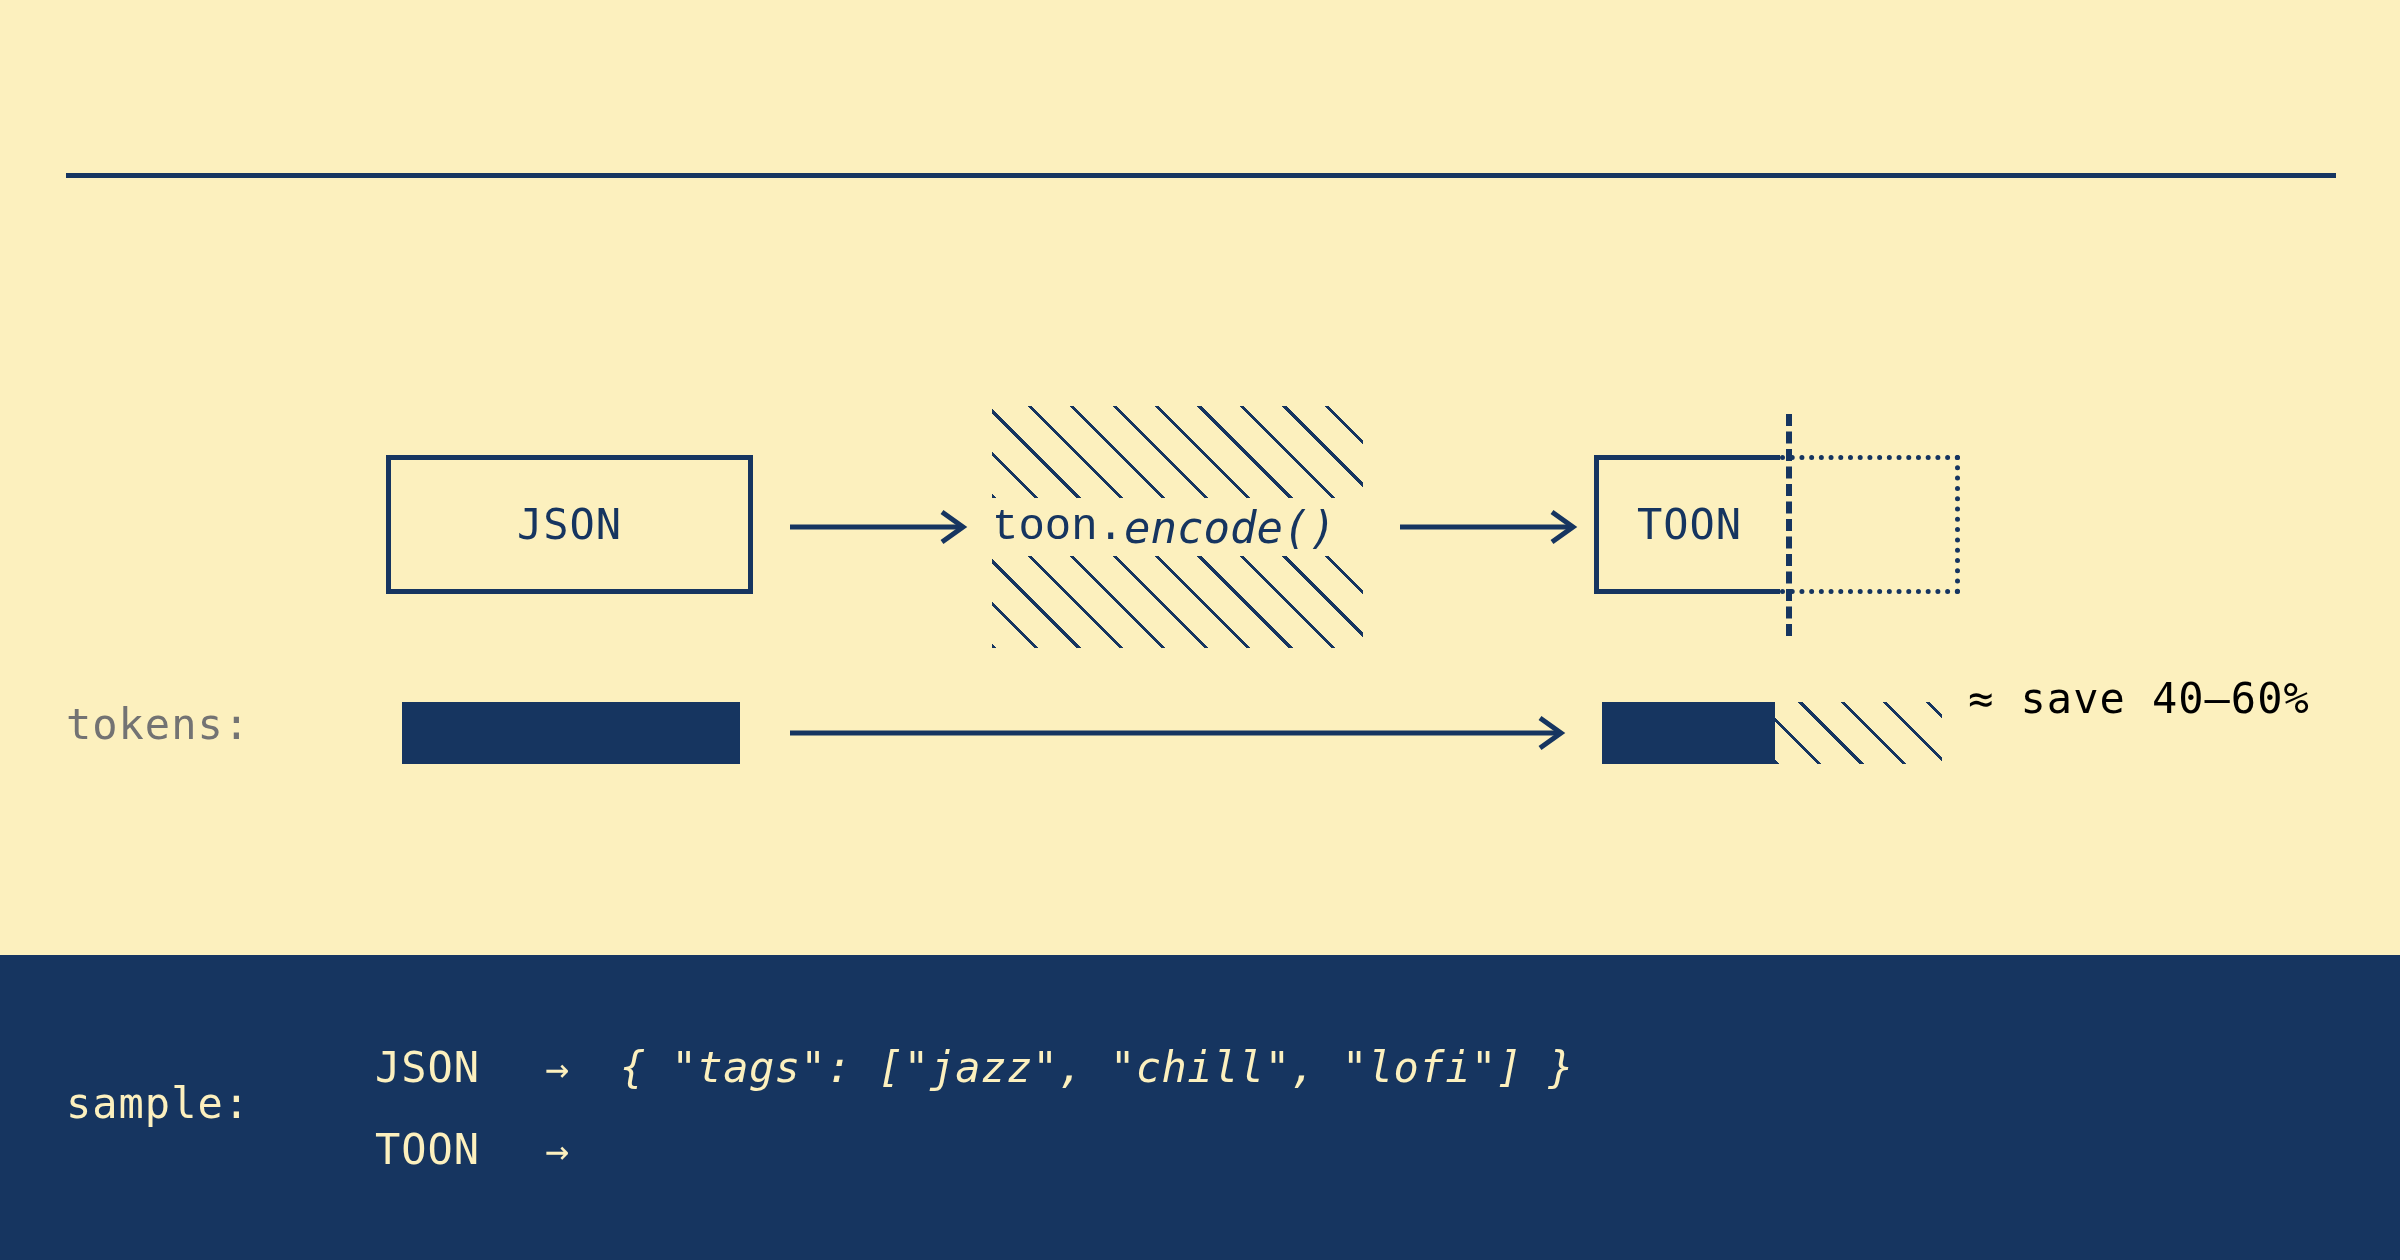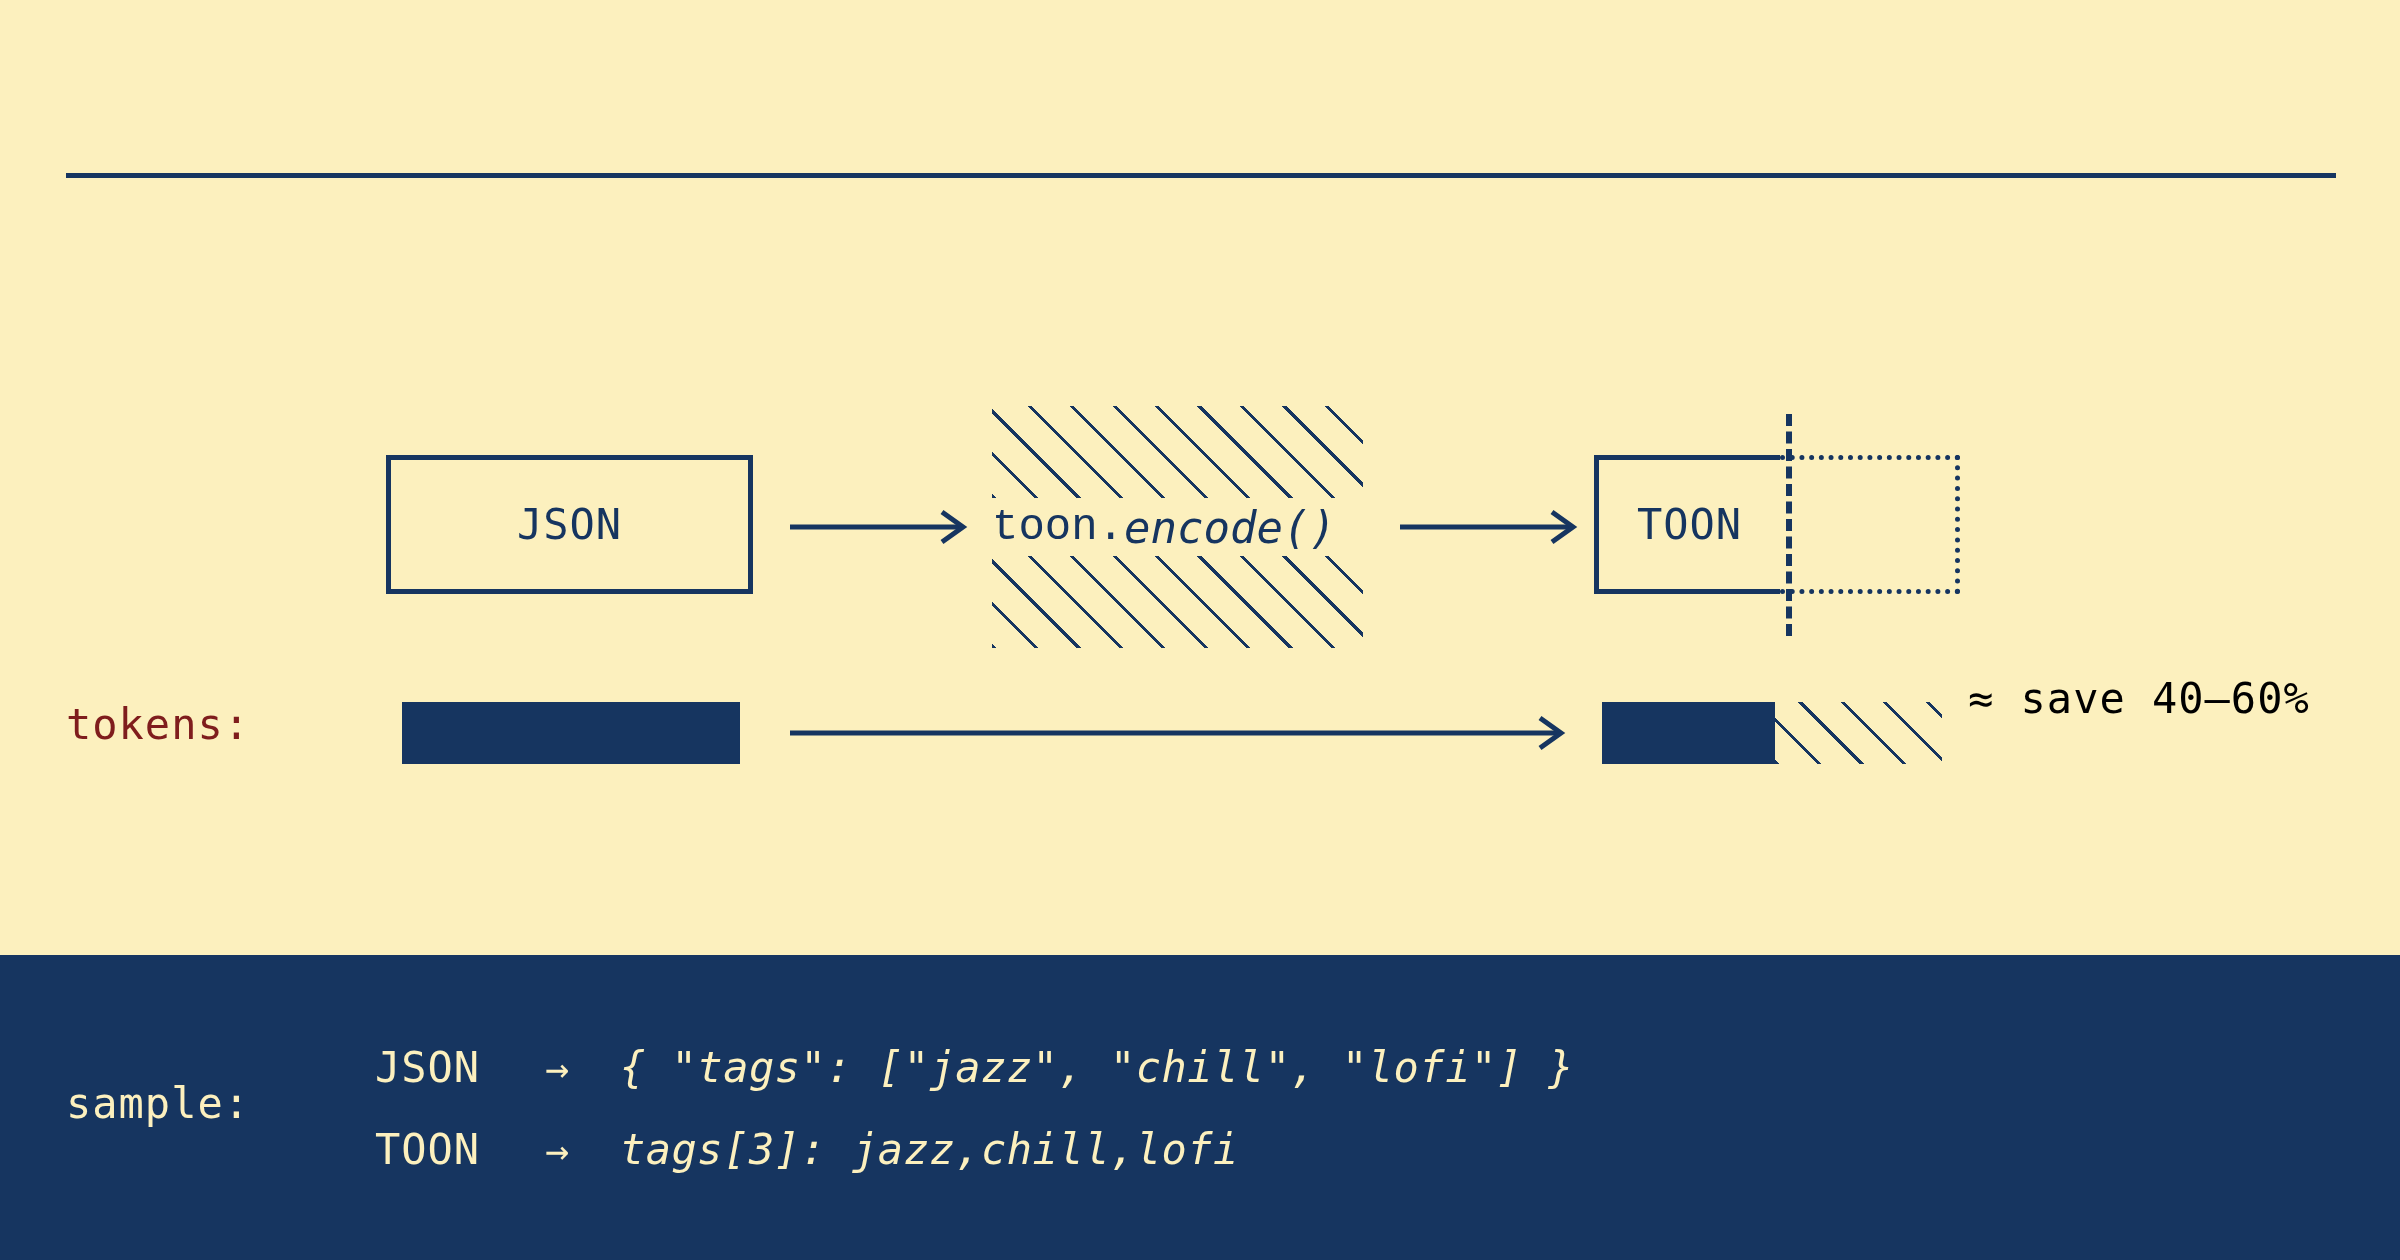--- a/index.html
+++ b/index.html
@@ -135,21 +135,21 @@
     height: 222px;
     border-left: 6px dashed #163560;
   }
 
   
   .tokens-label {
     position: absolute;
     left: 66px;
     top: 700px;
     font-size: 42px;
-    color: #7f1d1d;
+    color: #737373;
     letter-spacing: 1px;
   }
   .bar-json {
     position: absolute;
     left: 402px;
     top: 702px;
     width: 338px;
     height: 62px;
     background: #163560;
   }
@@ -284,17 +284,16 @@
   <div class="sample-label">sample:</div>
   <div class="sample-rows">
     <div class="sample-row">
       <span class="fmt">JSON</span>
       <span class="arrowg">→</span>
       <span class="code">{ "tags": ["jazz", "chill", "lofi"] }</span>
     </div>
     <div class="sample-row">
       <span class="fmt">TOON</span>
       <span class="arrowg">→</span>
-      <span class="code">tags[3]: jazz,chill,lofi</span>
     </div>
   </div>
 
 </div>
 
 </body></html>

